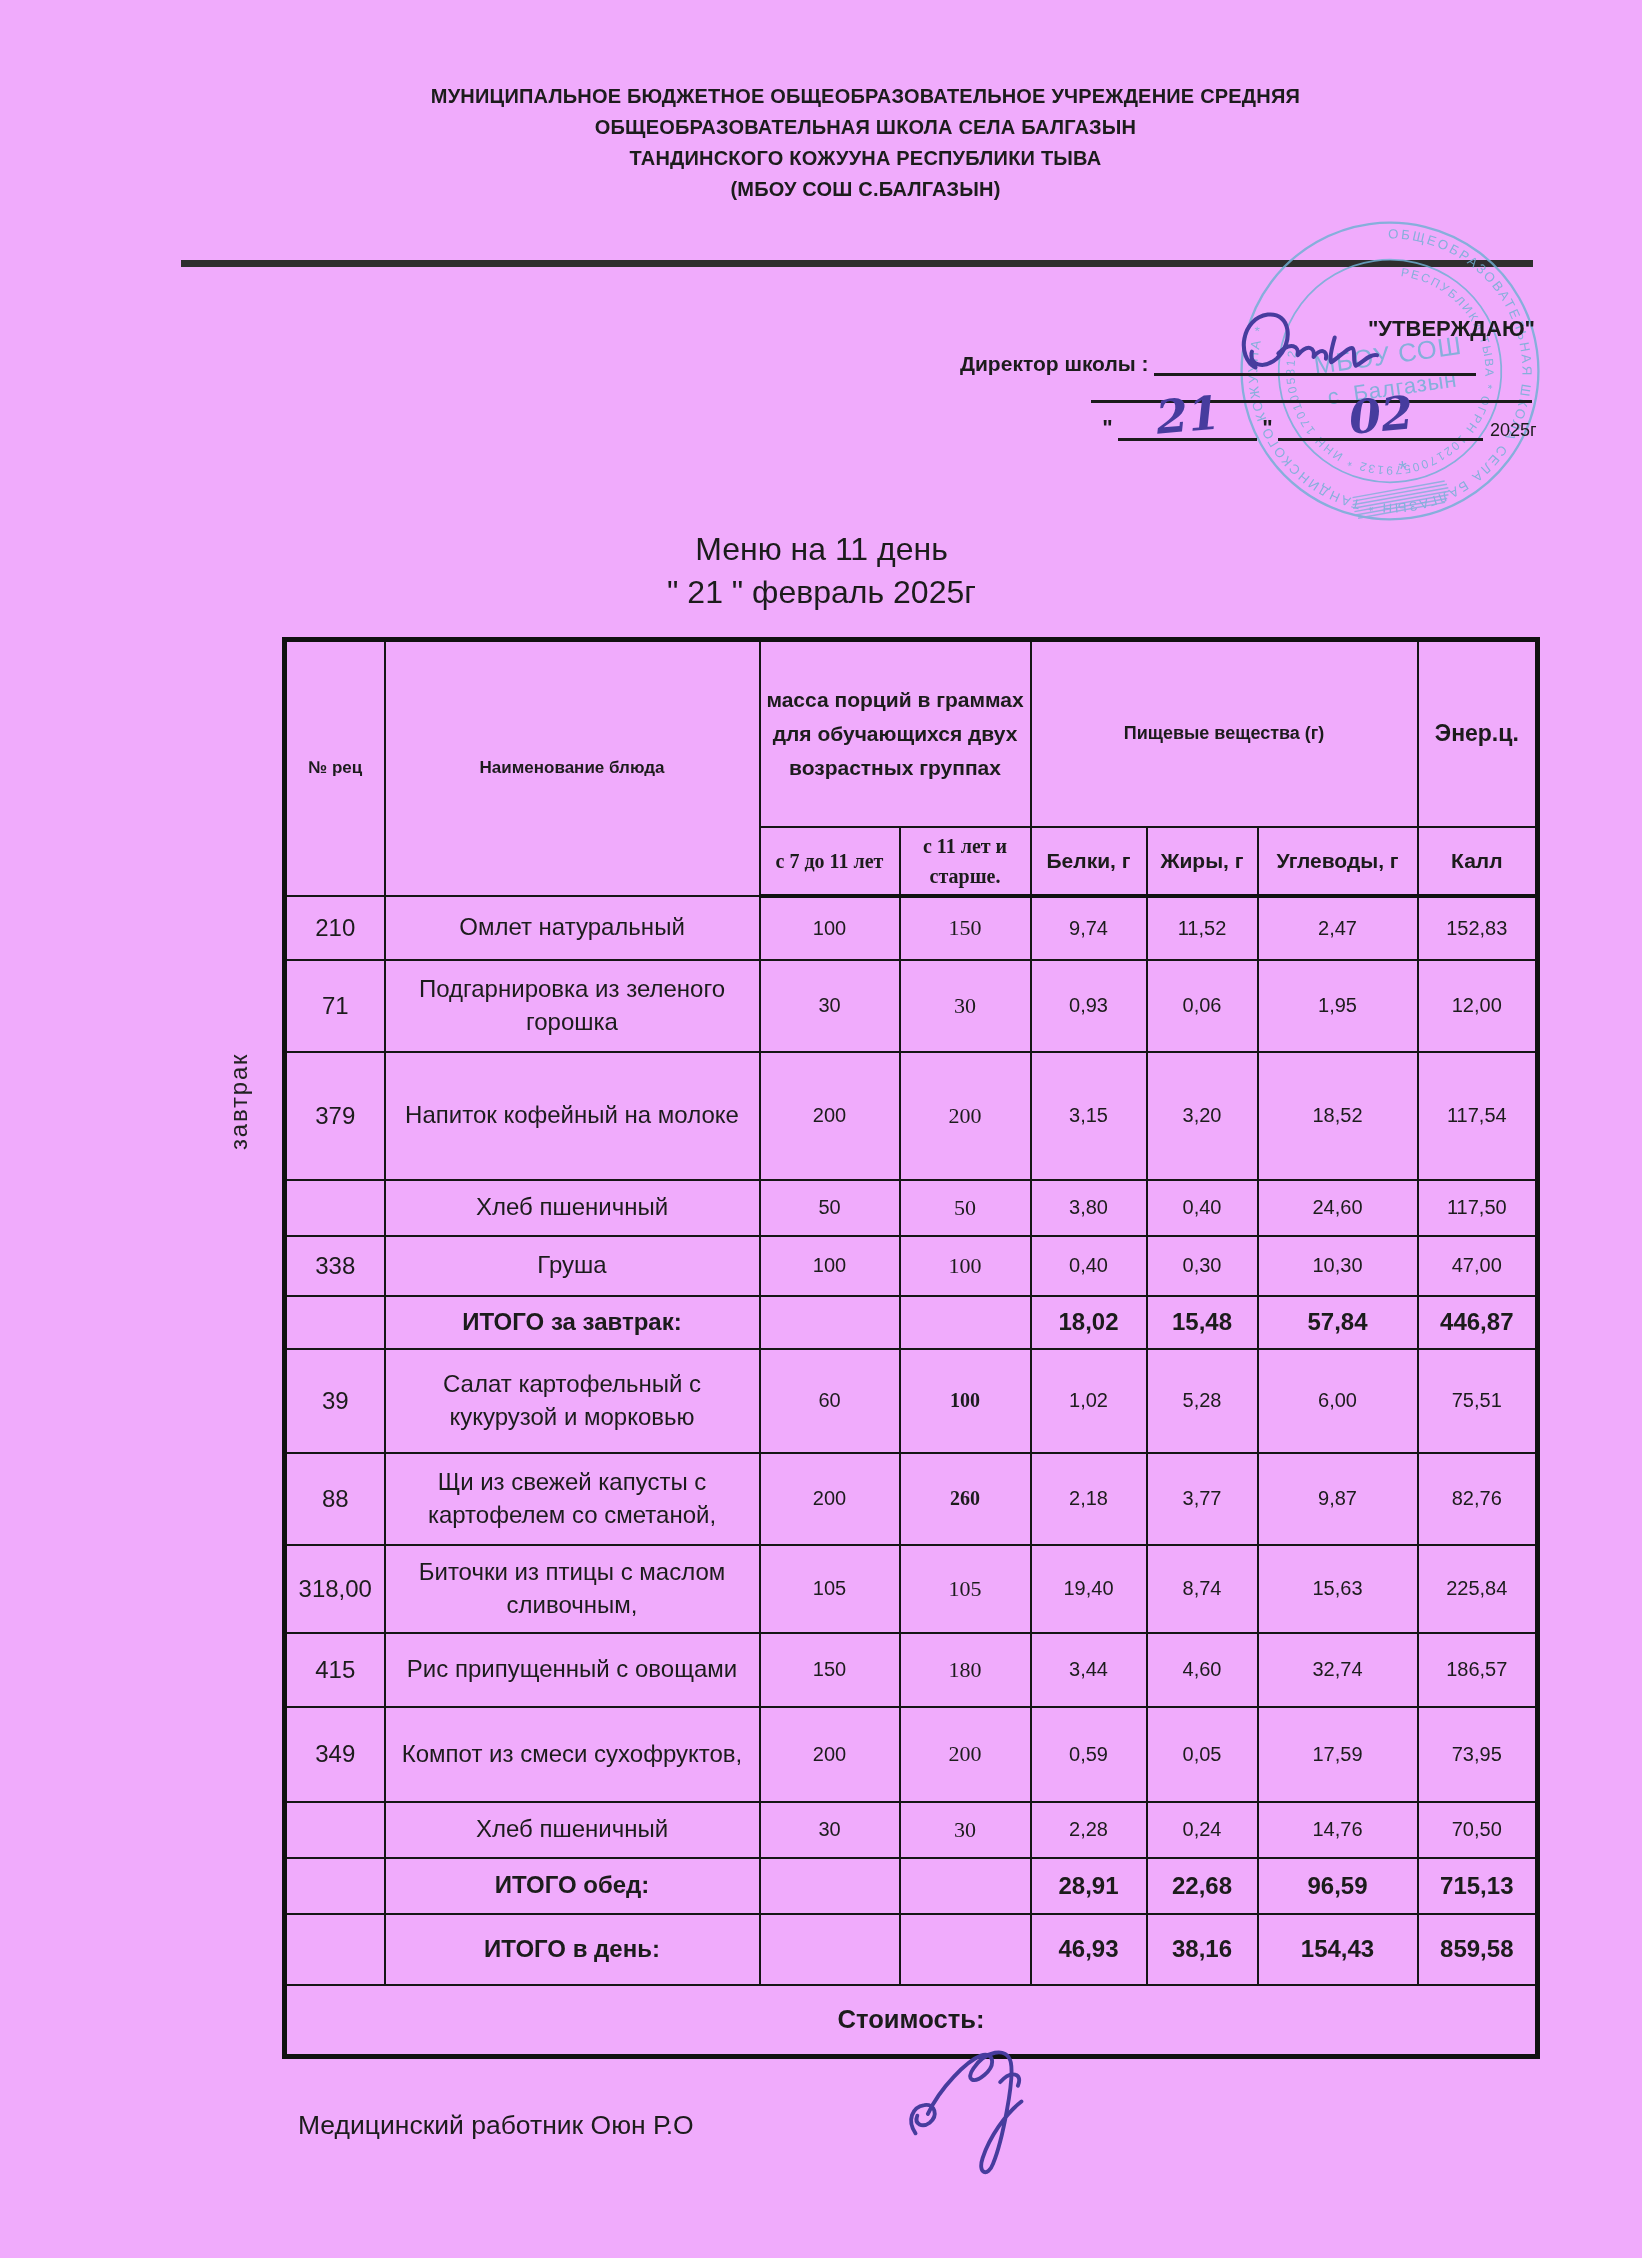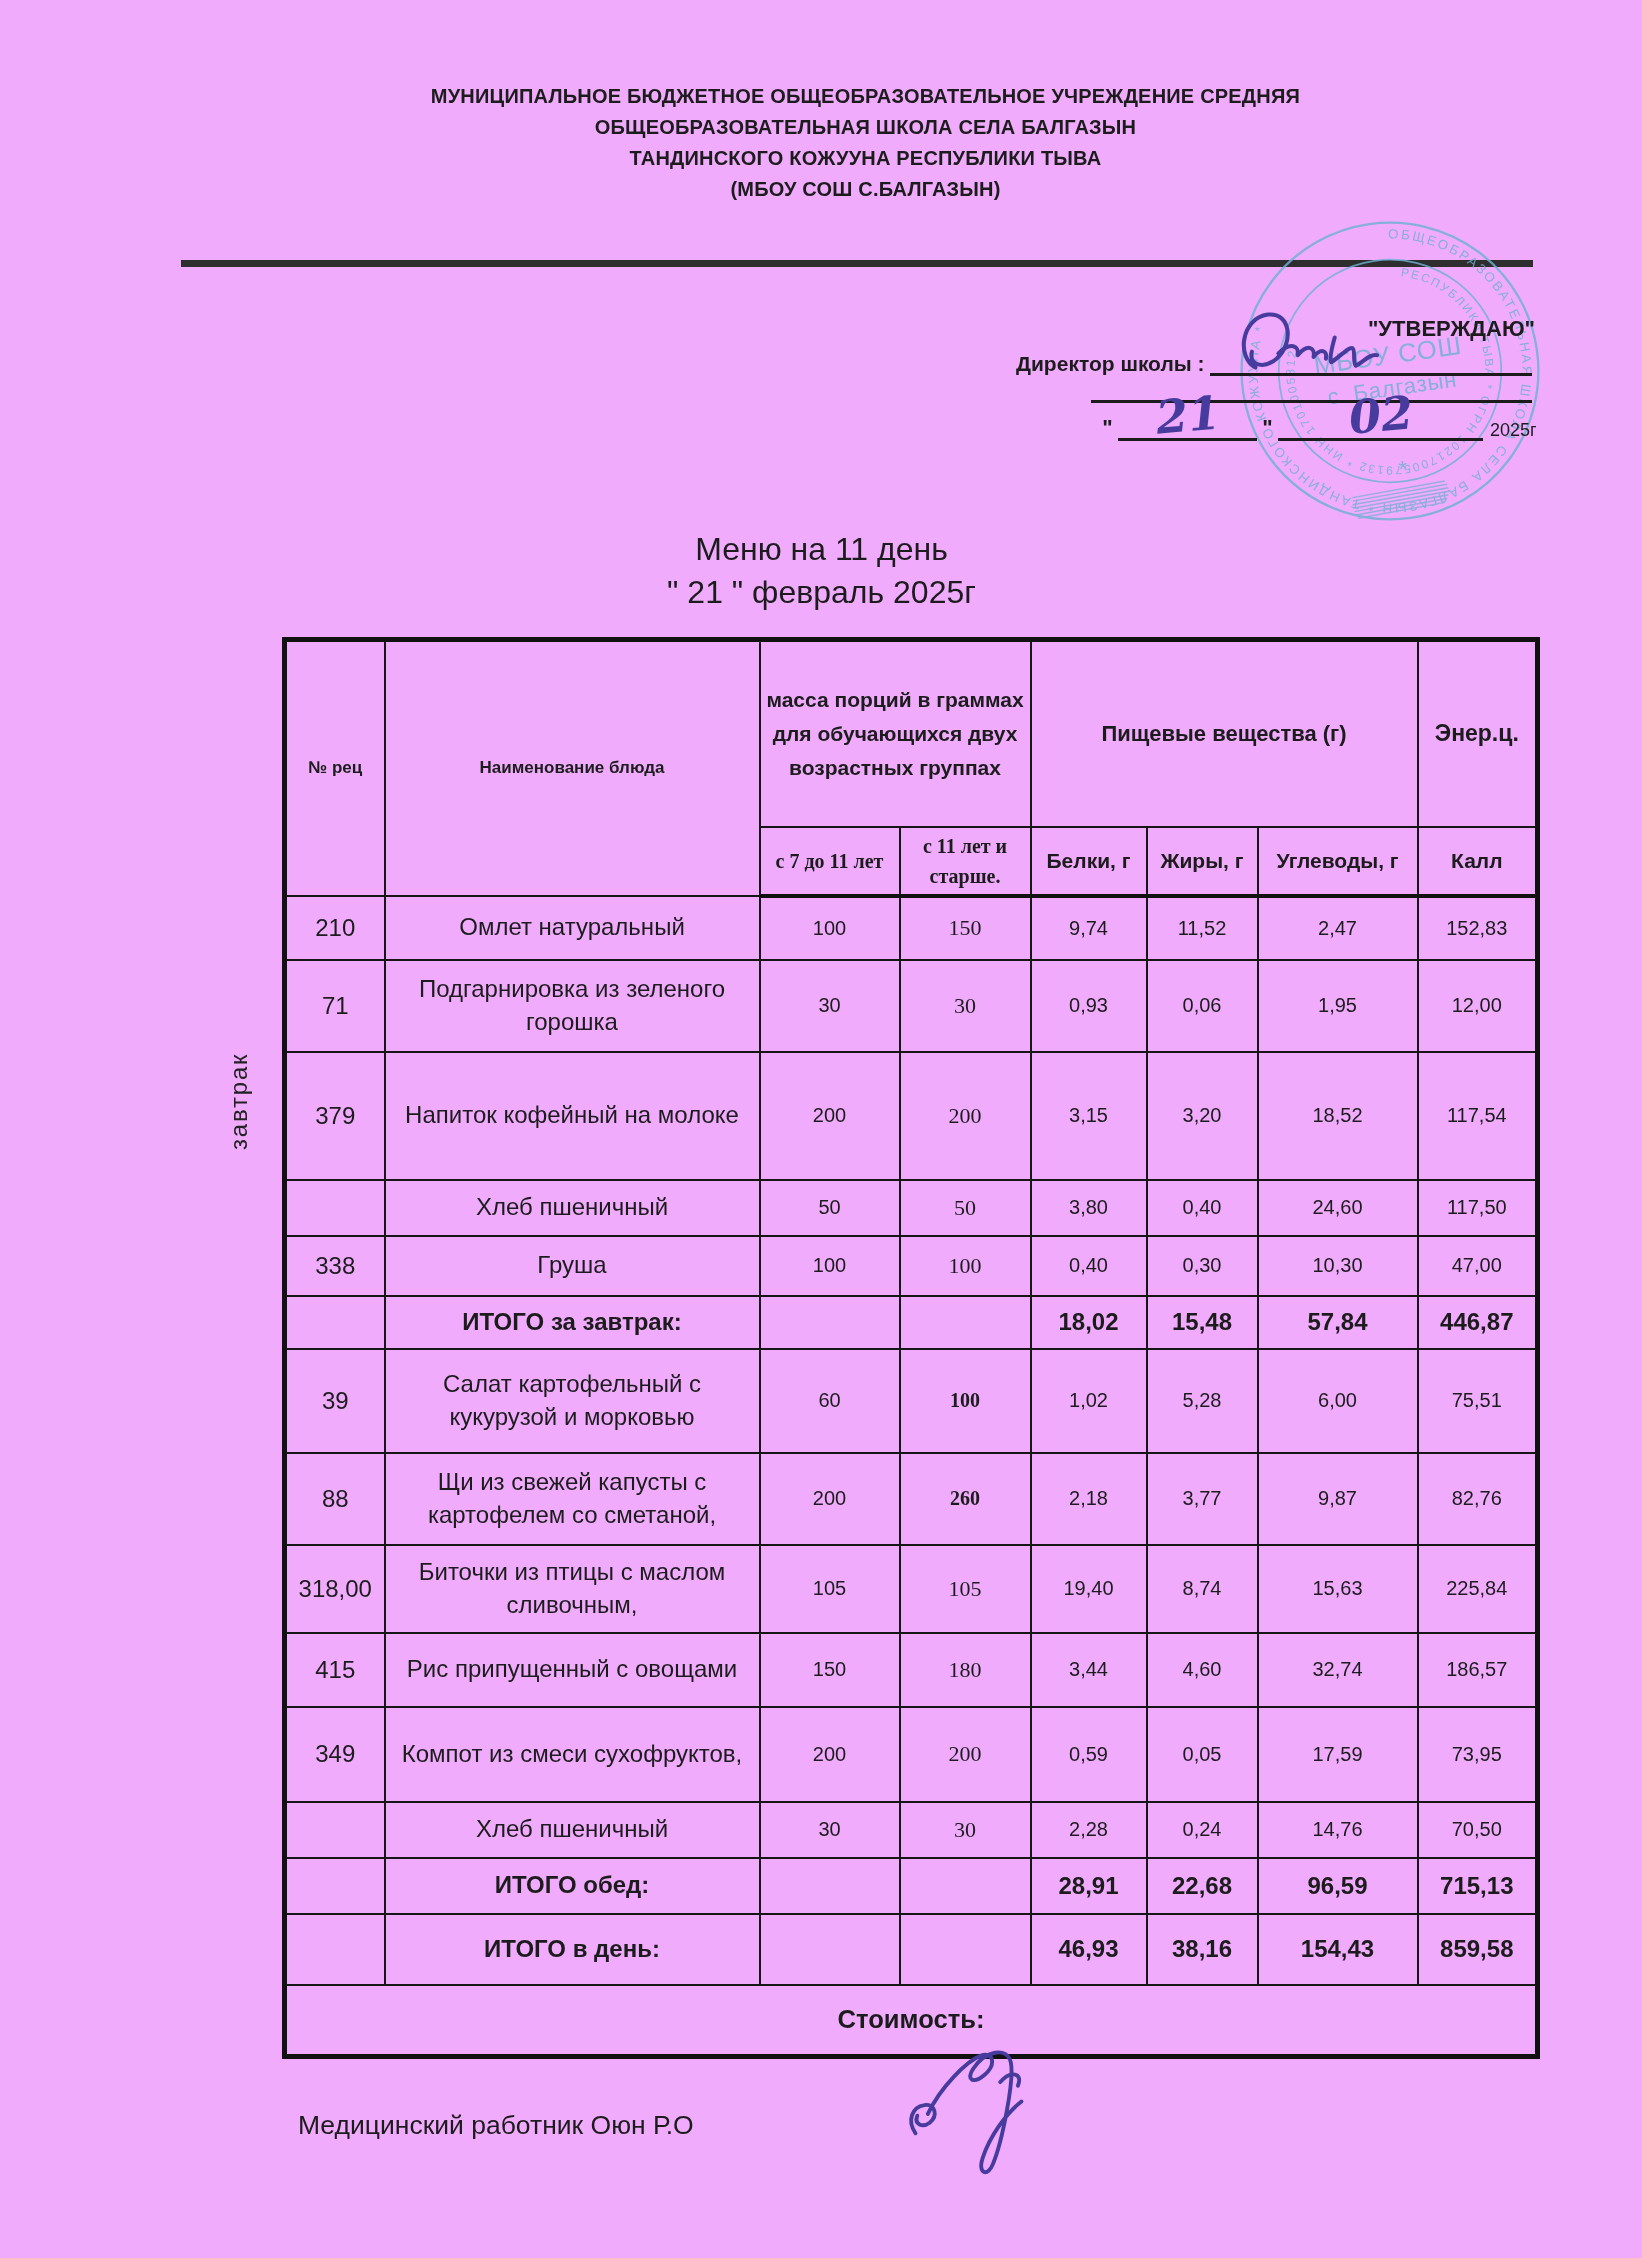--- a/index.html
+++ b/index.html
@@ -11,21 +11,21 @@
   
   .org-block{
     position:absolute; top:81px; left:204px; width:1323px;
     text-align:center; font-weight:bold; font-size:20px; line-height:31px;
     letter-spacing:0.2px;
   }
   .rule{position:absolute; top:260px; left:181px; width:1352px; height:7px; background:#2e2e2e;}
   
   .approve-label{position:absolute; top:316px; left:1235px; width:300px; text-align:right;
     font-weight:bold; font-size:22px; z-index:3;}
-  .director-row{position:absolute; top:349px; left:1016px; display:flex; align-items:flex-end; z-index:3;}
+  .director-row{position:absolute; top:349px; left:960px; display:flex; align-items:flex-end; z-index:3;}
   .director-label{font-weight:bold; font-size:21px; white-space:nowrap;}
   .dline{display:inline-block; width:322px; height:24px; border-bottom:3.1px solid #1b1b1b; margin-left:5.3px;}
   .line2{position:absolute; top:400px; left:1091px; width:441px; border-top:3.1px solid #1b1b1b; z-index:3;}
   .date-row{position:absolute; top:404px; left:1097px; display:flex; align-items:flex-end; z-index:3;}
   .q{font-weight:bold; font-size:22px; margin:0 5.3px;}
   .u1,.u2{display:inline-block; height:34px; border-bottom:3.1px solid #1b1b1b; text-align:center;}
   .u1{width:139px;} .u2{width:205px;}
   .hand{
     position:relative; top:-12.4px; display:inline-block;
     font-family:"DejaVu Serif", serif; font-style:italic; font-weight:600;
@@ -56,21 +56,21 @@
     background:transparent;
   }
   table.menu th, table.menu td{
     border:2.6px solid #161616; vertical-align:middle; text-align:center;
     padding:1.8px 3.5px; overflow:hidden;
   }
   table.menu{border:5.3px solid #111;}
   thead tr.sub th{border-bottom:4.4px solid #111;}
   th.h-num, th.h-name{font-size:17px; font-weight:bold;}
   th.h-mass{font-size:21px; font-weight:bold; line-height:1.62; padding:0 12.4px;}
-  th.h-nutr{font-size:22px; font-weight:bold;}
+  th.h-nutr{font-size:18px; font-weight:bold;}
   th.h-energy{font-size:23px; font-weight:bold;}
   th.h-age{font-family:"Liberation Serif", serif; font-size:20px; font-weight:bold; line-height:1.5;}
   th.h-val{font-size:21px; font-weight:bold;}
   td.c-num{font-size:24px;}
   td.c-name{font-size:24px; text-align:left; padding:3.5px 46px 3.5px 8.8px; line-height:1.35;}
   td.c-m7{font-size:20px;}
   td.c-m11{font-family:"Liberation Serif", serif; font-size:22px;}
   td.c-m11.b{font-weight:bold; font-size:20px;}
   td.c-val{font-size:20px;}
   tr.total td.c-name{text-align:center; font-weight:bold; font-size:24px; padding:5px;}

